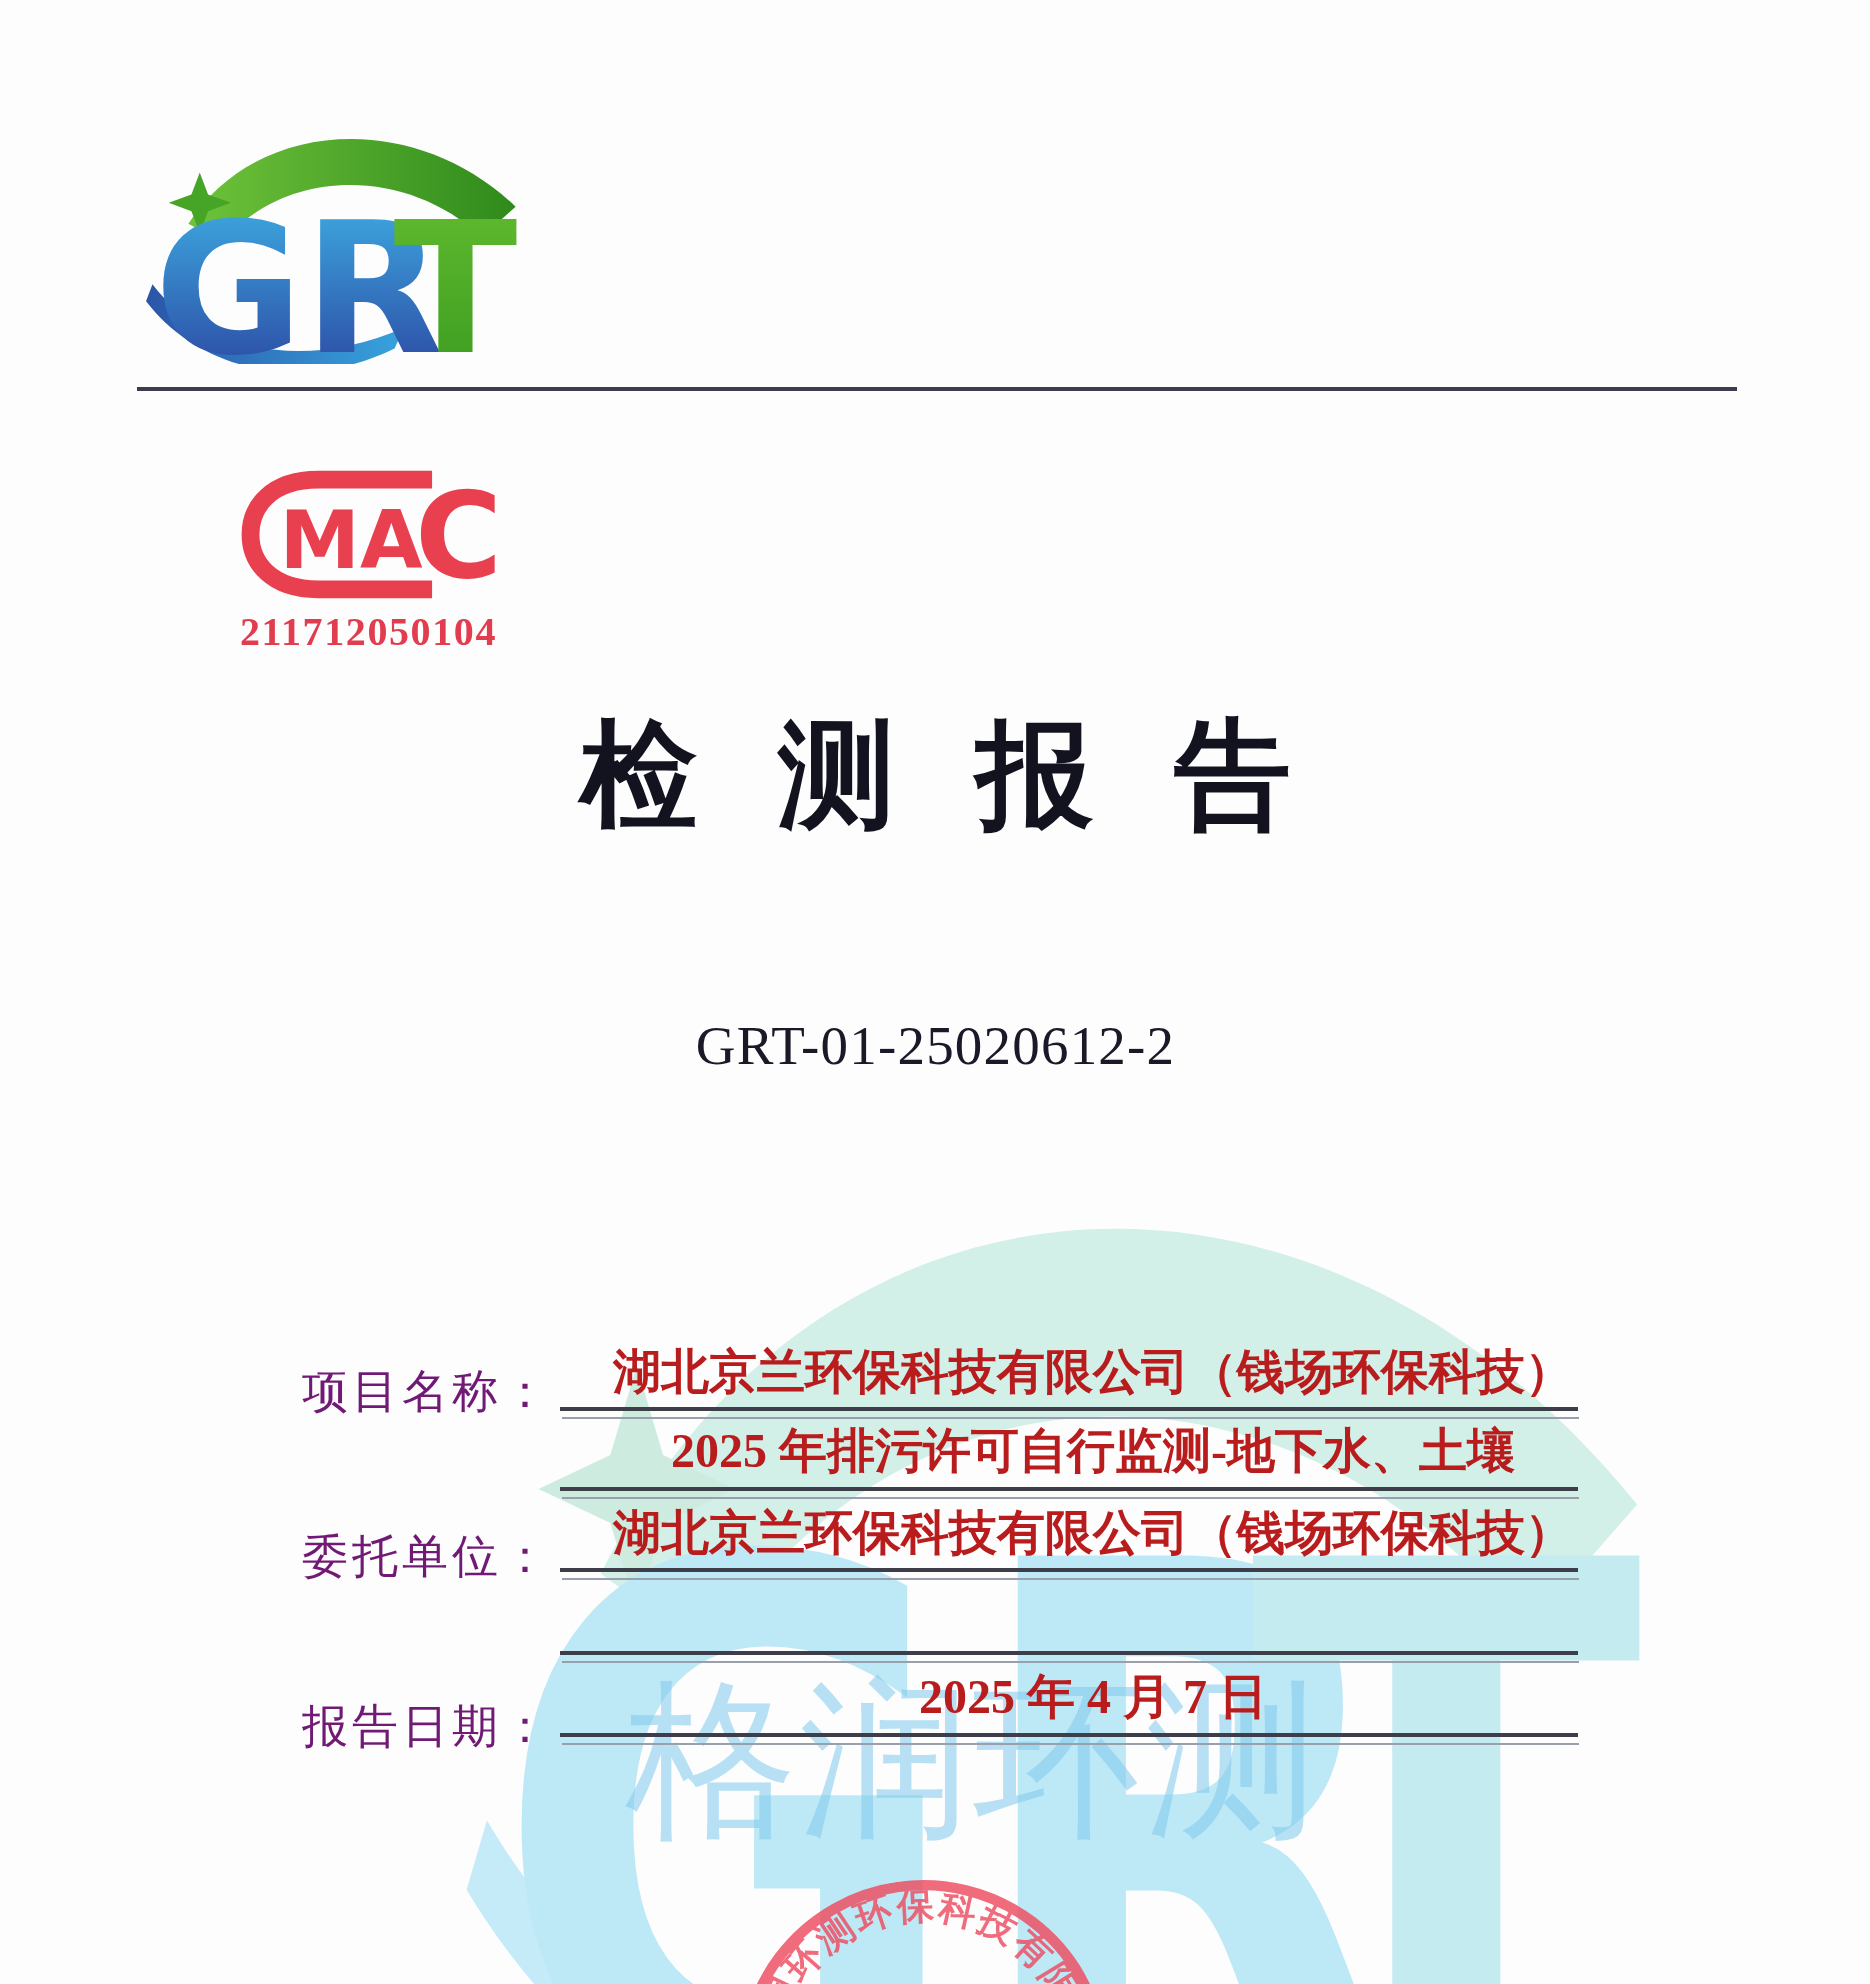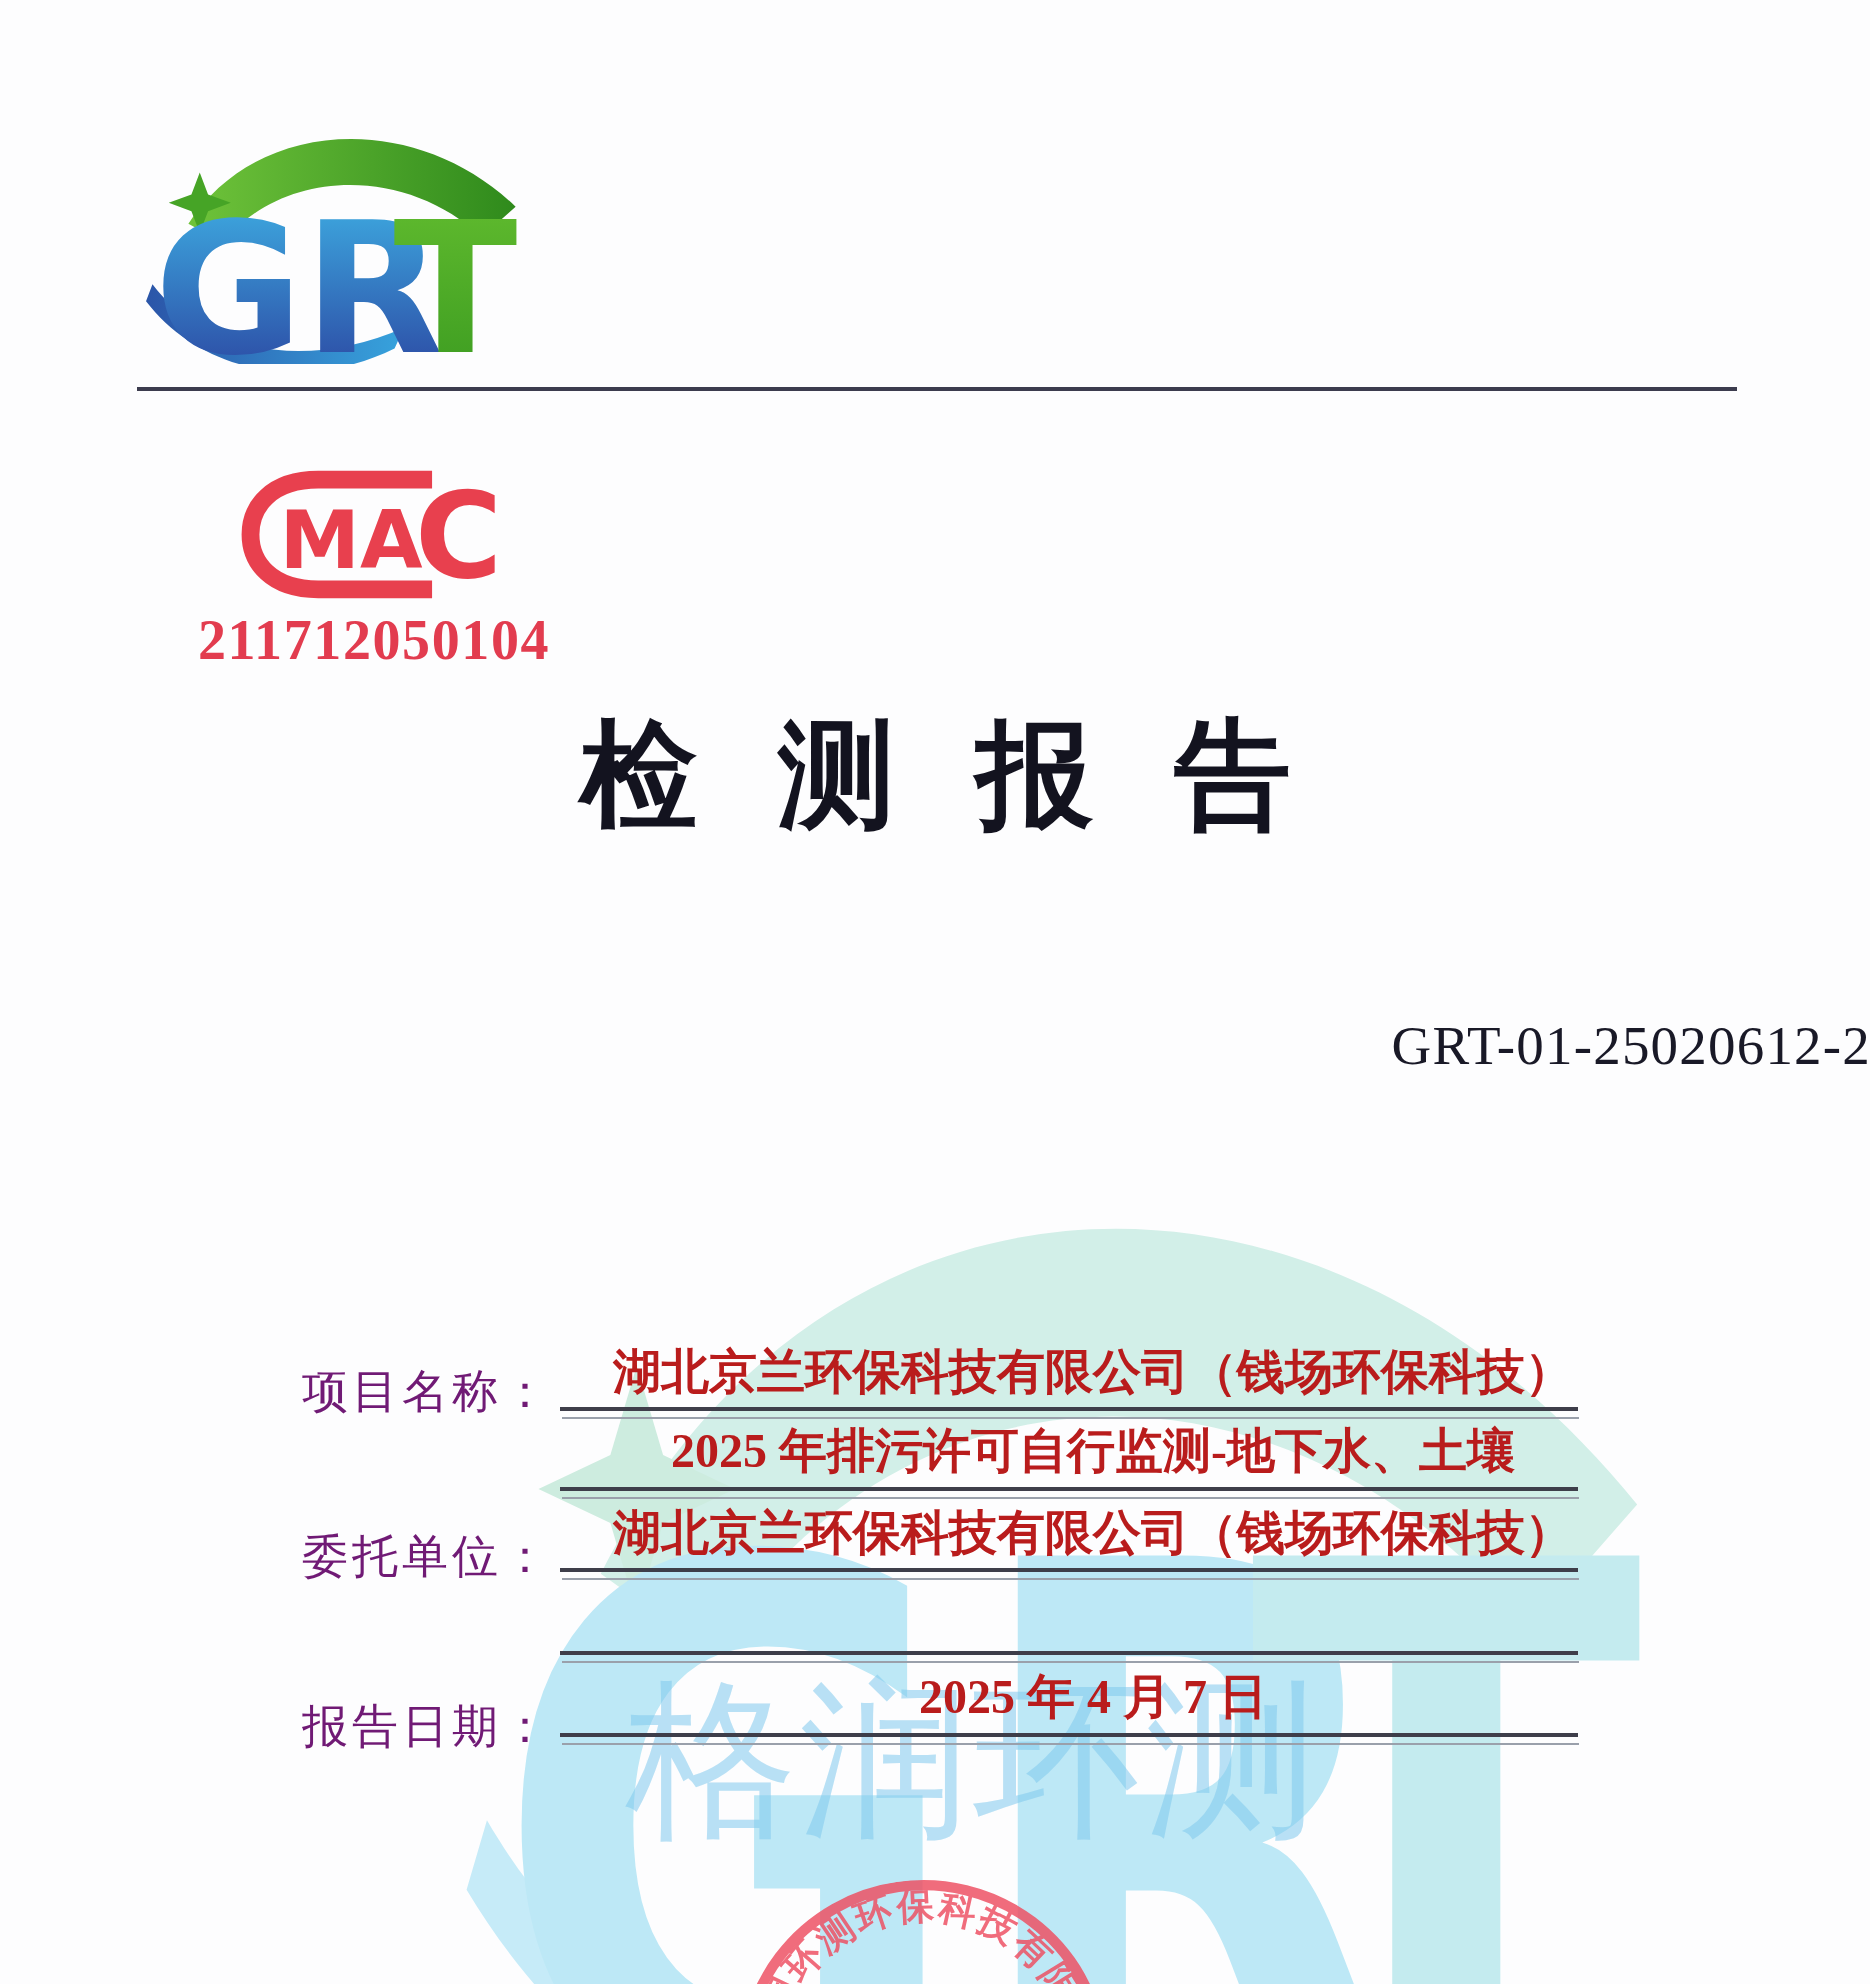--- a/index.html
+++ b/index.html
@@ -10,32 +10,32 @@
     overflow:hidden;
     font-family:"Liberation Serif","DejaVu Serif",serif;
     color:#1a1a20;
   }
   .abs{position:absolute;}
   
   .rule{position:absolute;left:137px;width:1600px;background:#3c3c4e;}
   
   #cma-number{
     position:absolute;left:198px;top:608px;width:341px;
-    text-align:center;font-size:56px;font-weight:700;
+    text-align:center;font-size:40px;font-weight:700;
     letter-spacing:1.6px;color:#e23c4f;
   }
   
   #title-row{position:absolute;left:0;top:697px;width:100%;display:flex;justify-content:center;}
   #title-row span{
     font-size:117px;font-weight:700;letter-spacing:81px;margin-right:-81px;
     color:#13131f;
   }
   
   #report-number{
-    position:absolute;left:0;top:1014px;width:100%;text-align:right;
+    position:absolute;left:0;top:1014px;width:100%;text-align:center;
     font-size:55px;letter-spacing:1.2px;color:#191927;
   }
   
   #watermark{position:absolute;inset:0;z-index:0;}
   #wm-text{
     position:absolute;left:626px;top:1647px;
     font-size:171px;font-weight:400;letter-spacing:2.4px;
     color:rgba(128,200,236,0.55);
     font-family:"Liberation Sans","DejaVu Sans",sans-serif;
     white-space:nowrap;

